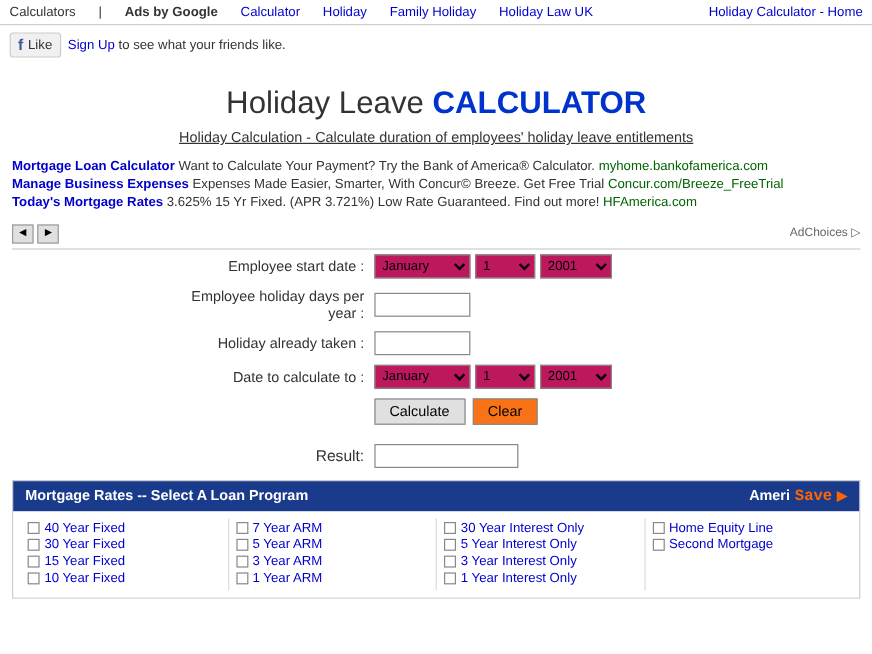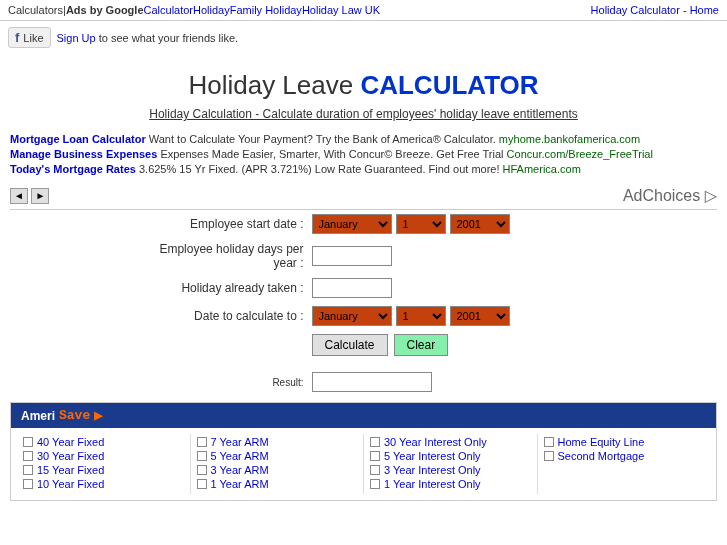--- a/index.html
+++ b/index.html
@@ -1,20 +1,20 @@
 <!DOCTYPE html>
 <html><head>
   <meta charset="utf-8">
   <style>
     * { box-sizing: border-box; margin: 0; padding: 0; }
     body { font-family: Arial, sans-serif; font-size: 12px; background: #fff; color: #333; width: 727px; }
     
     
     .top-nav { display: flex; align-items: center; padding: 4px 8px; border-bottom: 1px solid #ccc; font-size: 11px; gap: 8px; }
-    .top-nav-left { display: flex; align-items: flex-start; gap: 0; }
+    .top-nav-left { display: flex; align-items: flex-start; gap: 19px; }
     .nav-link { color: #00c; text-decoration: none; font-size: 11px; }
     .ads-by-google { font-size: 11px; font-weight: bold; }
     .top-nav-right { margin-left: auto; }
     .home-link { color: #00c; text-decoration: none; font-size: 11px; }
     
     
     .fb-area { display: flex; align-items: center; gap: 6px; padding: 6px 8px; font-size: 11px; }
     .fb-like-btn { display: flex; align-items: center; gap: 4px; border: 1px solid #ccc; padding: 2px 6px; border-radius: 3px; background: #f0f0f0; font-size: 11px; color: #333; }
     .fb-text { font-size: 11px; }
     .fb-text a { color: #00c; text-decoration: none; }
@@ -31,46 +31,46 @@
     
     .ad-section { padding: 4px 0; font-size: 11px; }
     .ad-row { margin-bottom: 3px; }
     .ad-link { color: #00c; font-weight: bold; text-decoration: none; }
     .ad-text { color: #333; }
     .ad-domain { color: #006400; margin-top: 21px; }
     
     
     .nav-arrows { display: flex; align-items: center; justify-content: space-between; margin: 4px 0; }
     .arrow-btn { width: 18px; height: 16px; background: #e0e0e0; border: 1px solid #999; font-size: 10px; cursor: pointer; display: inline-flex; align-items: center; justify-content: center; }
-    .ad-choices { font-size: 16px; color: #666; display: flex; align-items: center; }
+    .ad-choices { font-size: 10px; color: #666; display: flex; align-items: center; }
     
     
     .calc-intro { text-align: center; padding: 14px 0 14px; font-size: 12px; }
     .calc-intro a { color: #00c; font-weight: bold; text-decoration: none; }
     
     
     .form-area { display: flex; flex-direction: column; align-items: center; gap: 8px; margin-bottom: 10px; }
     .form-row { display: flex; align-items: center; gap: 8px; width: 440px; }
     .form-label { width: 160px; text-align: right; font-size: 12px; }
     .form-controls { display: flex; align-items: center; gap: 4px; }
-    select { font-size: 11px; padding: 1px 2px; border: 1px solid #888; background: #c2410c; height: 20px; }
+    select { font-size: 11px; padding: 1px 2px; border: 1px solid #888; background: #be185d; height: 20px; }
     input[type="text"] { border: 1px solid #888; height: 20px; padding: 1px 4px; font-size: 11px; }
     .input-small { width: 80px; }
     .select-month { width: 80px; }
     .select-day { width: 50px; }
     .select-year { width: 60px; }
     
     
     .btn-row { display: flex; gap: 6px; width: 440px; padding-left: 168px; }
     .calc-btn { padding: 3px 12px; font-size: 12px; border: 1px solid #888; background: #e0e0e0; cursor: pointer; }
-    .clear-btn { padding: 3px 12px; font-size: 12px; border: 1px solid #888; background: #86efac; cursor: pointer; }
+    .clear-btn { padding: 3px 12px; font-size: 12px; border: 1px solid #888; background: #f97316; cursor: pointer; }
     
     
     .result-row { display: flex; align-items: center; gap: 8px; width: 440px; margin-top: 8px; }
-    .result-label { width: 160px; text-align: right; font-size: 10px; }
+    .result-label { width: 160px; text-align: right; font-size: 13px; }
     .result-input { width: 120px; border: 1px solid #888; height: 20px; padding: 1px 4px; font-size: 11px; background: #fff; }
     
     
     .mortgage-section { background: #fff; border: 1px solid #ccc; margin-top: 10px; }
     .mortgage-header { background: #1a3a8c; color: #fff; padding: 5px 10px; font-size: 12px; font-weight: bold; display: flex; align-items: center; justify-content: space-between; }
     .amerisave { color: #ff6600; font-weight: bold; font-size: 13px; font-family: Liberation Mono, monospace; }
     .amerisave-logo { display: flex; align-items: center; gap: 4px; }
     .mortgage-body { display: flex; padding: 6px; gap: 0; }
     .mortgage-col { flex: 1; padding: 2px 6px; }
     .mortgage-item { display: flex; align-items: center; gap: 4px; margin-bottom: 2px; font-size: 11px; }
@@ -223,20 +223,21 @@
 
     <div class="result-row">
       <div class="result-label">Result:</div>
       <input type="text" class="result-input" value="" readonly="" style="">
     </div>
 
   </div>
 
   <div class="mortgage-section">
     <div class="mortgage-header">
+      <span>Mortgage Rates  --  Select A Loan Program</span>
       <div class="amerisave-logo">
         <span style="color:#fff; font-weight:bold;">Ameri</span>
           <span class="amerisave">Save</span>
         <span style="color:#ff6600; font-size:11px;">▶</span>
       </div>
     </div>
     <div class="mortgage-body">
 
       <div class="mortgage-col">
         <div class="mortgage-item">

